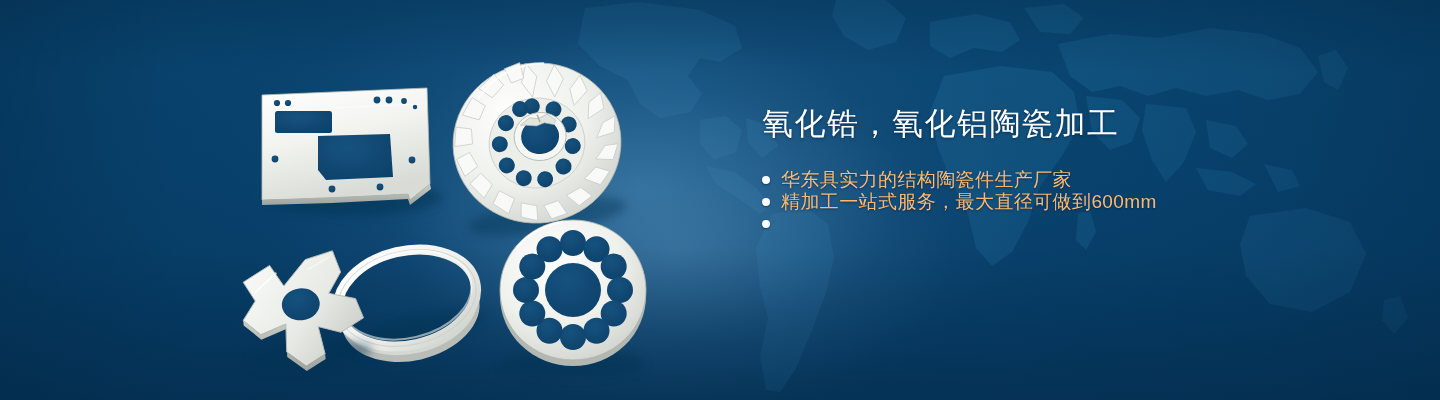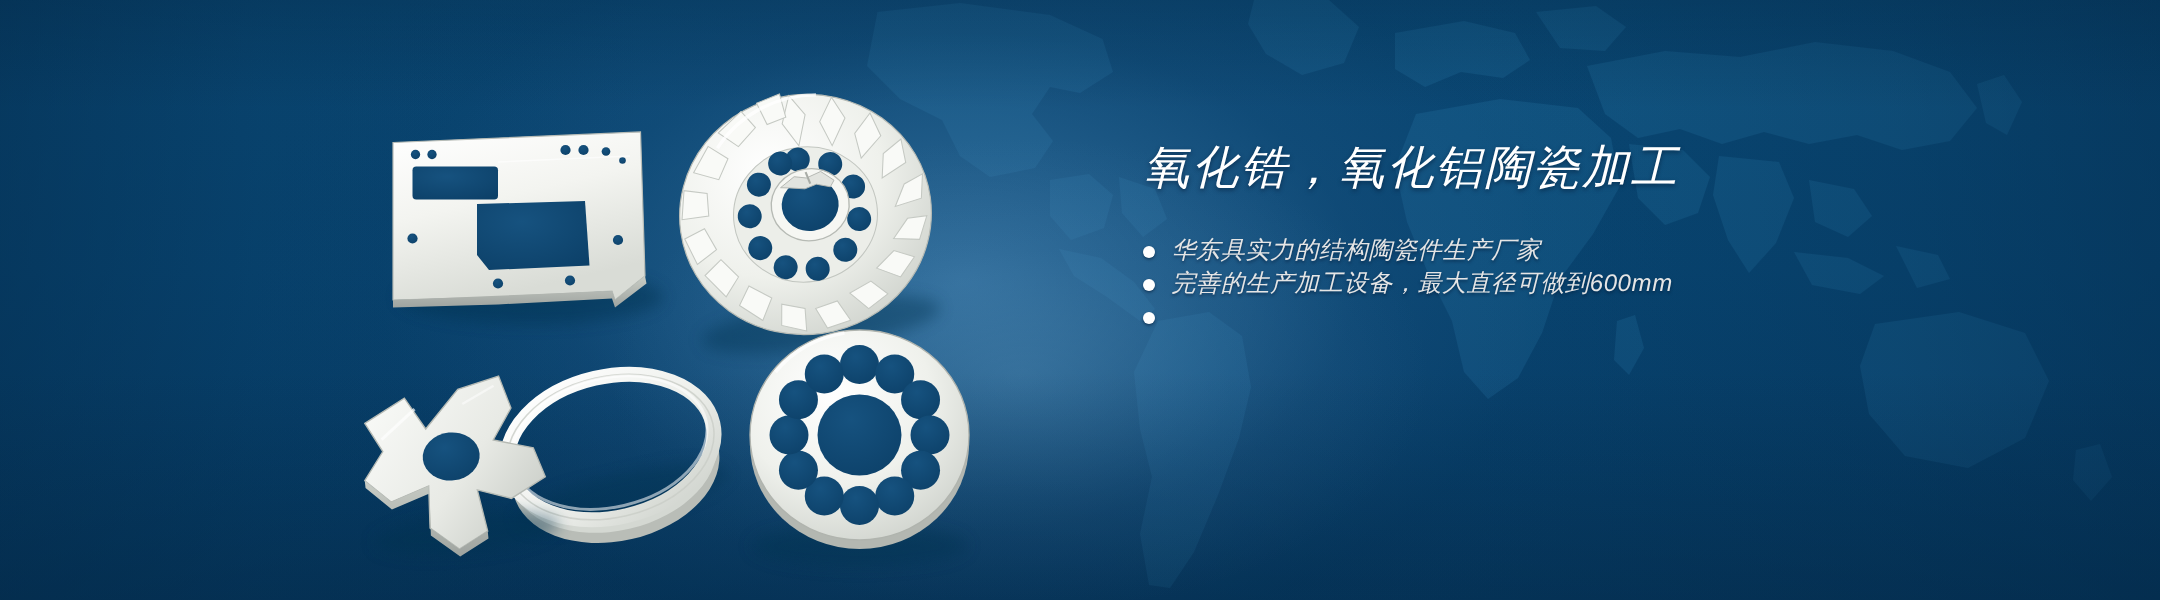--- a/index.html
+++ b/index.html
@@ -76,23 +76,22 @@
   .products{
     position:absolute;
     left:232px; top:48px;
     width:446px; height:330px;
   }
   .products svg{ width:100%; height:100%; display:block; overflow:visible; }
 
   
   .textblock{
     position:absolute;
-    left:762px; top:92px;
+    left:762px; top:104px;
     width:620px;
-    font-style:italic;
   }
   .title{
     color:#ffffff;
     font-size:31px;
     line-height:40px;
     letter-spacing:1.5px;
     font-weight:400;
     text-shadow:0 1px 3px rgba(0,20,45,.55);
     white-space:nowrap;
   }
@@ -108,22 +107,22 @@
   }
   .dot{
     width:8px; height:8px;
     border-radius:50%;
     background:#ffffff;
     flex:0 0 8px;
     margin-right:11px;
     box-shadow:0 1px 2px rgba(0,18,40,.5);
   }
   .bullet-text{
-    color:#e5e5e5;
-    font-size:16px;
+    color:#fdba74;
+    font-size:19px;
     line-height:22px;
     letter-spacing:.4px;
     white-space:nowrap;
     text-shadow:0 1px 2px rgba(0,20,45,.5);
   }
 </style>
 </head>
 <body>
 
 <div class="banner">
@@ -337,21 +336,21 @@
   <div class="textblock">
     <h1 class="title">氧化锆，氧化铝陶瓷加工</h1>
 
     <ul class="bullets">
       <li class="bullet">
         <span class="dot"></span>
         <span class="bullet-text">华东具实力的结构陶瓷件生产厂家</span>
       </li>
       <li class="bullet">
         <span class="dot"></span>
-        <span class="bullet-text">完善的生产加工设备，最大直径可做到600mm</span>
+        <span class="bullet-text">精加工一站式服务，最大直径可做到600mm</span>
       </li>
       <li class="bullet">
         <span class="dot"></span>
       </li>
     </ul>
   </div>
 
 </div>
 
 </body></html>

